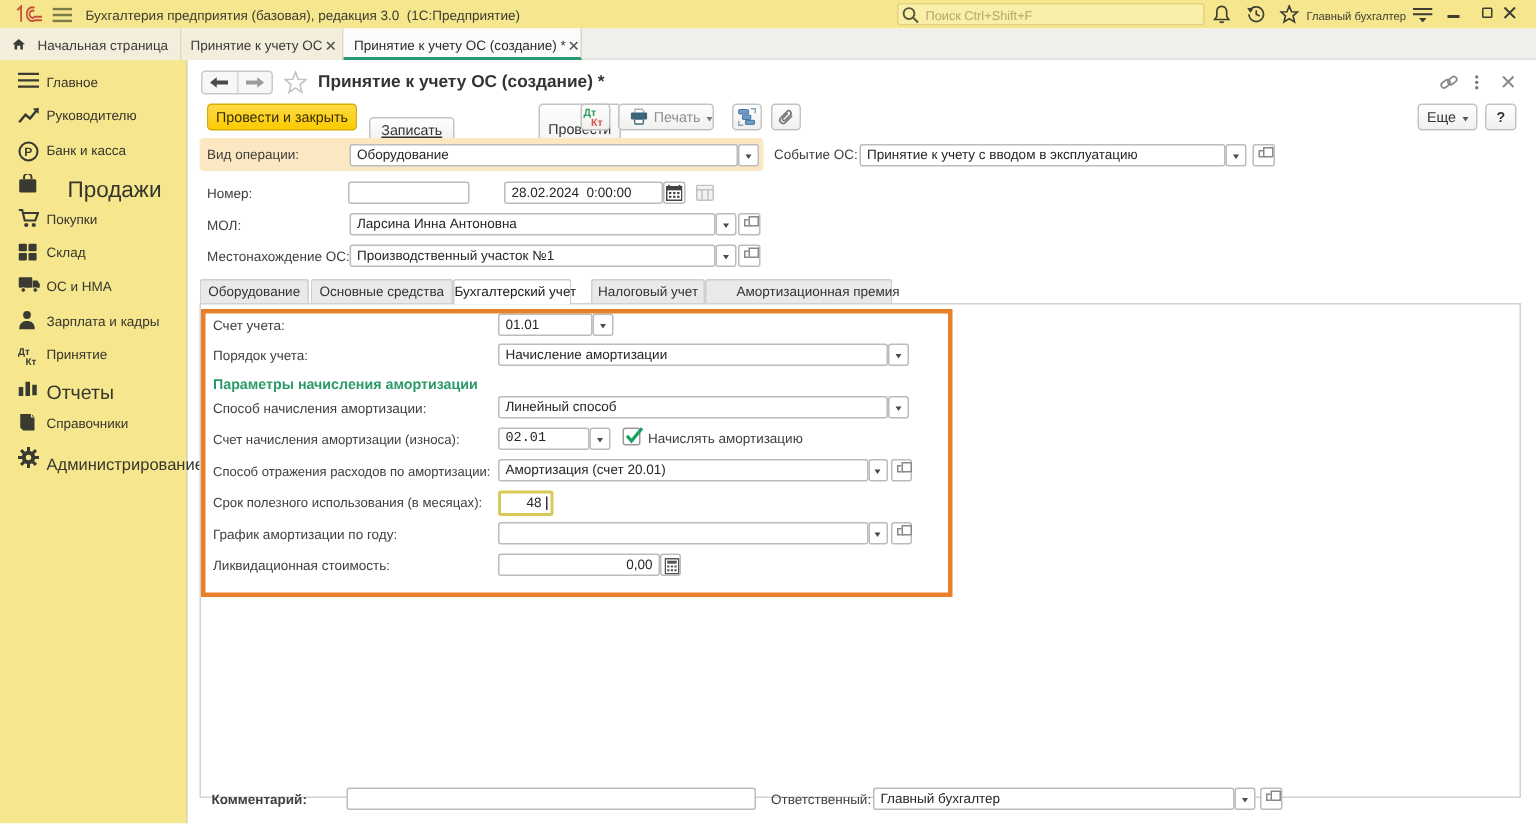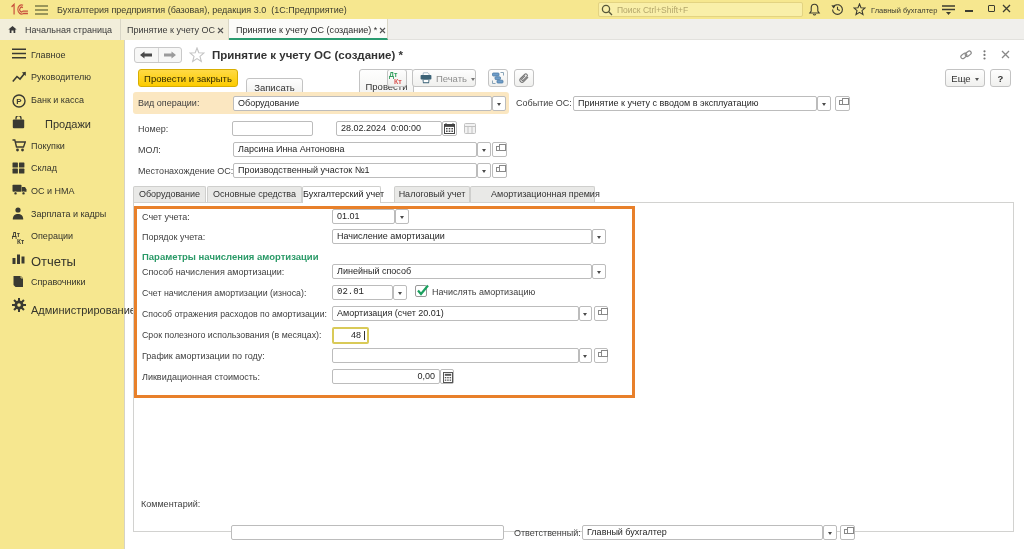--- a/index.html
+++ b/index.html
@@ -122,21 +122,21 @@
  <path d="M13.8 0.8 L13.8 5 L9.8 1.5 Z" fill="#3a3a32"></path>
       </svg>
     </div>
     <div class="abs" style="left: 31px; top: 95.16px; font-size: 9px; color: rgb(53, 53, 44); white-space: nowrap;">Банк и касса</div>
     <div class="abs" id="si-coin" style="left: 12px; top: 93.66px; width: 14px; height: 14px;">
       <svg width="14" height="14" viewBox="0 0 14 14">
  <circle cx="7" cy="7" r="6" fill="none" stroke="#3a3a32" stroke-width="1.4"></circle>
  <text x="4.2" y="10" font-size="8" font-weight="bold" fill="#3a3a32" font-family="Liberation Sans">Р</text>
       </svg>
     </div>
-    <div class="abs" style="left: 31px; top: 117.84px; font-size: 11px; color: rgb(53, 53, 44); white-space: nowrap; padding-left: 14px;">Продажи</div>
+    <div class="abs" style="left: 31px; top: 117.84px; font-size: 15px; color: rgb(53, 53, 44); white-space: nowrap; padding-left: 14px;">Продажи</div>
     <div class="abs" id="si-bag" style="left: 12px; top: 116.34px; width: 14px; height: 14px;">
       <svg width="13" height="13" viewBox="0 0 13 13">
  <path d="M4 3.5 L4 2.2 A2.5 2.5 0 0 1 9 2.2 L9 3.5" fill="none" stroke="#3a3a32" stroke-width="1.3"></path>
  <rect x="0.8" y="3.5" width="11.4" height="8.8" rx="1" fill="#3a3a32"></rect>
       </svg>
     </div>
     <div class="abs" style="left: 31px; top: 140.52px; font-size: 9px; color: rgb(53, 53, 44); white-space: nowrap;">Покупки</div>
     <div class="abs" id="si-cart" style="left: 12px; top: 139.02px; width: 14px; height: 14px;">
       <svg width="14" height="13" viewBox="0 0 14 13">
  <path d="M0.5 1 L2.8 1 L4.5 8 L11.5 8 L13.3 3 L3.5 3" fill="none" stroke="#3a3a32" stroke-width="1.4"></path>
@@ -164,21 +164,21 @@
  <circle cx="11.5" cy="9.3" r="1.5" fill="#3a3a32" stroke="#f6e78f" stroke-width="0.6"></circle>
       </svg>
     </div>
     <div class="abs" style="left: 31px; top: 208.56px; font-size: 9px; color: rgb(53, 53, 44); white-space: nowrap;">Зарплата и кадры</div>
     <div class="abs" id="si-person" style="left: 12px; top: 207.06px; width: 14px; height: 14px;">
       <svg width="12" height="13" viewBox="0 0 12 13">
  <circle cx="6" cy="3" r="2.6" fill="#3a3a32"></circle>
  <path d="M0.8 12.5 C0.8 8.5 3 7 6 7 C9 7 11.2 8.5 11.2 12.5 Z" fill="#3a3a32"></path>
       </svg>
     </div>
-    <div class="abs" style="left: 31px; top: 231.24px; font-size: 9px; color: rgb(53, 53, 44); white-space: nowrap;">Операции</div>
+    <div class="abs" style="left: 31px; top: 231.24px; font-size: 9px; color: rgb(53, 53, 44); white-space: nowrap;">Принятие</div>
     <div class="abs" id="si-dtkt2" style="left: 12px; top: 229.74px; width: 14px; height: 14px;">
       <svg width="15" height="14" viewBox="0 0 15 14">
  <text x="0" y="6.5" font-size="6.5" font-weight="bold" fill="#3a3a32" font-family="Liberation Sans">Дт</text>
  <text x="5" y="13.5" font-size="6.5" font-weight="bold" fill="#3a3a32" font-family="Liberation Sans">Кт</text>
       </svg>
     </div>
     <div class="abs" style="left: 31px; top: 253.92px; font-size: 13px; color: rgb(53, 53, 44); white-space: nowrap;">Отчеты</div>
     <div class="abs" id="si-bars" style="left: 12px; top: 252.42px; width: 14px; height: 14px;">
       <svg width="13" height="12" viewBox="0 0 13 12">
  <g fill="#3a3a32">
@@ -402,21 +402,21 @@
         <rect x="4.2" y="7.5" width="1.5" height="1.3"></rect>
         <rect x="6.6" y="7.5" width="1.5" height="1.3"></rect>
       </g>
     </svg>
   </div>
 
 <div class="abs" style="left:364px;top:331px;width:1px;height:9px;background:#333;"></div>
 
 <div class="abs" style="left:134px;top:206px;width:501px;height:192px;border:3px solid #e8802a;"></div>
 
-<div class="lbl" style="left:141px;top:499px;">Комментарий:</div>
+<div class="lbl" style="left:141px;top:528px;font-weight:bold;">Комментарий:</div>
 <div class="inp" style="left:231px;top:525px;width:273px;height:15px;"></div>
 <div class="lbl" style="left:514px;top:528px;">Ответственный:</div>
 <div class="inp" style="left:582px;top:525px;width:241px;height:15px;">Главный бухгалтер</div>
 <div class="ddb" style="left:823px;top:525px;width:14px;height:15px;"></div>
 <div class="opb" style="left:840px;top:525px;width:15px;height:15px;">
     <span class="openic"></span>
   </div>
 
 <style>
   .caret { display:inline-block; margin-left:4px; border:2.5px solid transparent; border-top:3.5px solid #555; position:relative; top:2px; }

